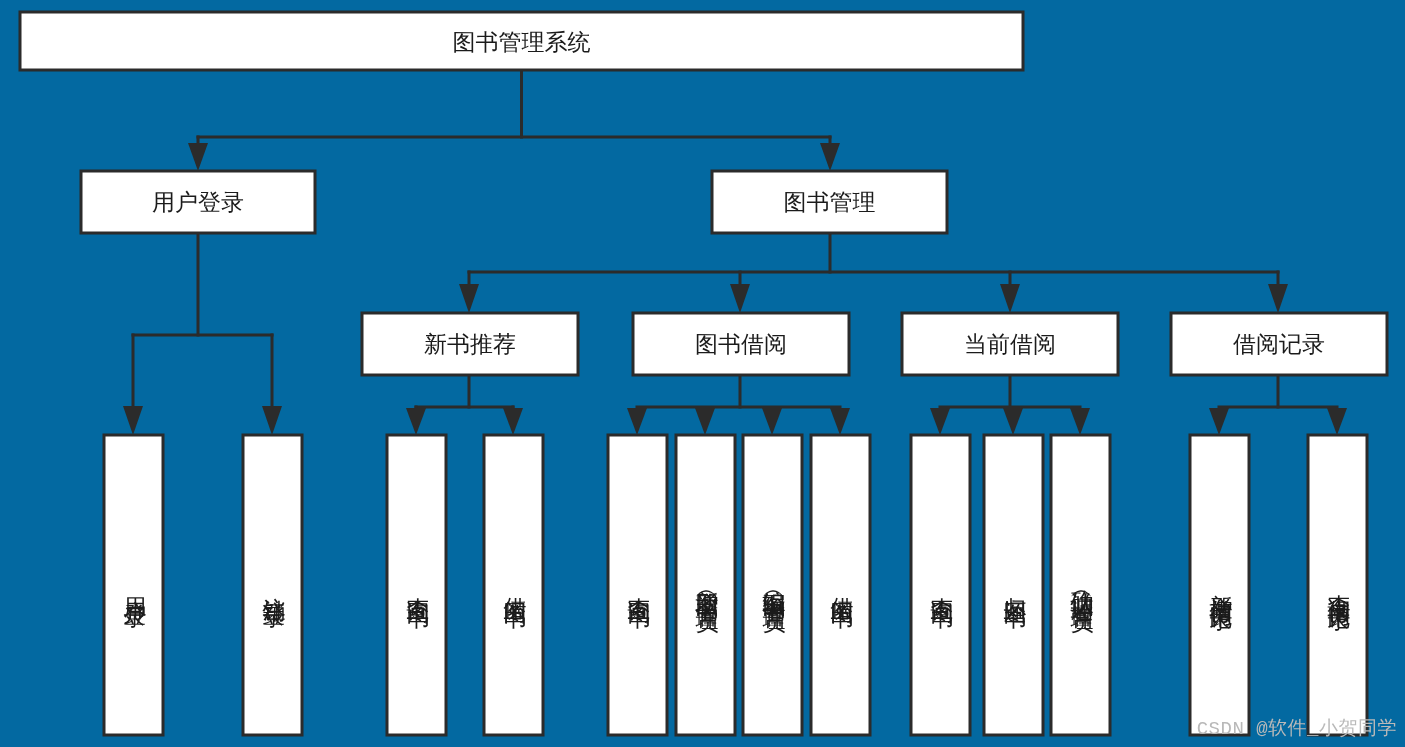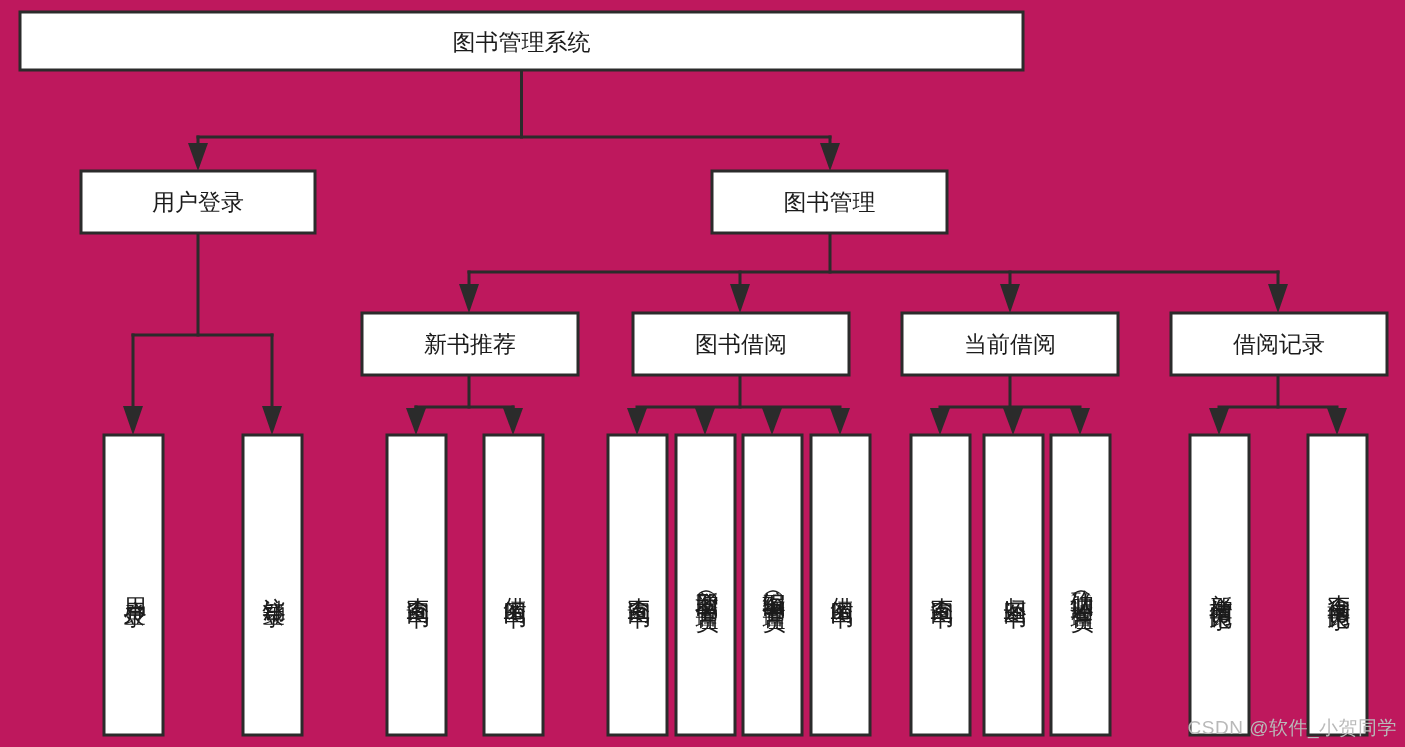--- a/index.html
+++ b/index.html
@@ -1,38 +1,38 @@
 <!DOCTYPE html>
 <html><head>
 <meta charset="utf-8">
 <style>
   html,body{margin:0;padding:0;background:#ffffff;}
   body{
     width:1405px;height:747px;overflow:hidden;
     font-family:"DejaVu Sans","Liberation Sans",sans-serif;
   }
-  #diagram-root{position:relative;width:1405px;height:747px;background:#be185d;}
+  #diagram-root{position:relative;width:1405px;height:747px;background:#0369a1;}
   svg#flow{position:absolute;left:0;top:0;width:1405px;height:747px;display:block;}
   .node-rect{fill:#ffffff;stroke:#2b2b2b;stroke-width:3;}
   .connector{stroke:#2b2b2b;stroke-width:3;fill:none;stroke-linecap:square;}
   .arrow-head{fill:#2b2b2b;stroke:none;}
   .node-label{
     font-family:"DejaVu Sans","Liberation Sans",sans-serif;
     font-size:23px;fill:#1b1b1b;dominant-baseline:middle;text-anchor:middle;
   }
   .node-label-vertical{
     font-family:"DejaVu Sans","Liberation Sans",sans-serif;
     font-size:23px;fill:#1b1b1b;
     writing-mode:vertical-rl;text-orientation:upright;
     letter-spacing:3px;
     dominant-baseline:middle;text-anchor:middle;
   }
   .watermark{
     position:absolute;right:8px;bottom:6px;
-    font-family:Liberation Sans, sans-serif;
+    font-family:Liberation Mono, monospace;
     font-size:19px;color:#b9b9b9;white-space:nowrap;letter-spacing:0.5px;
     user-select:none;
   }
 </style>
 </head>
 <body>
 
 <div id="diagram-root">
 
   <svg id="flow" viewBox="0 0 1405 747" xmlns="http://www.w3.org/2000/svg">

